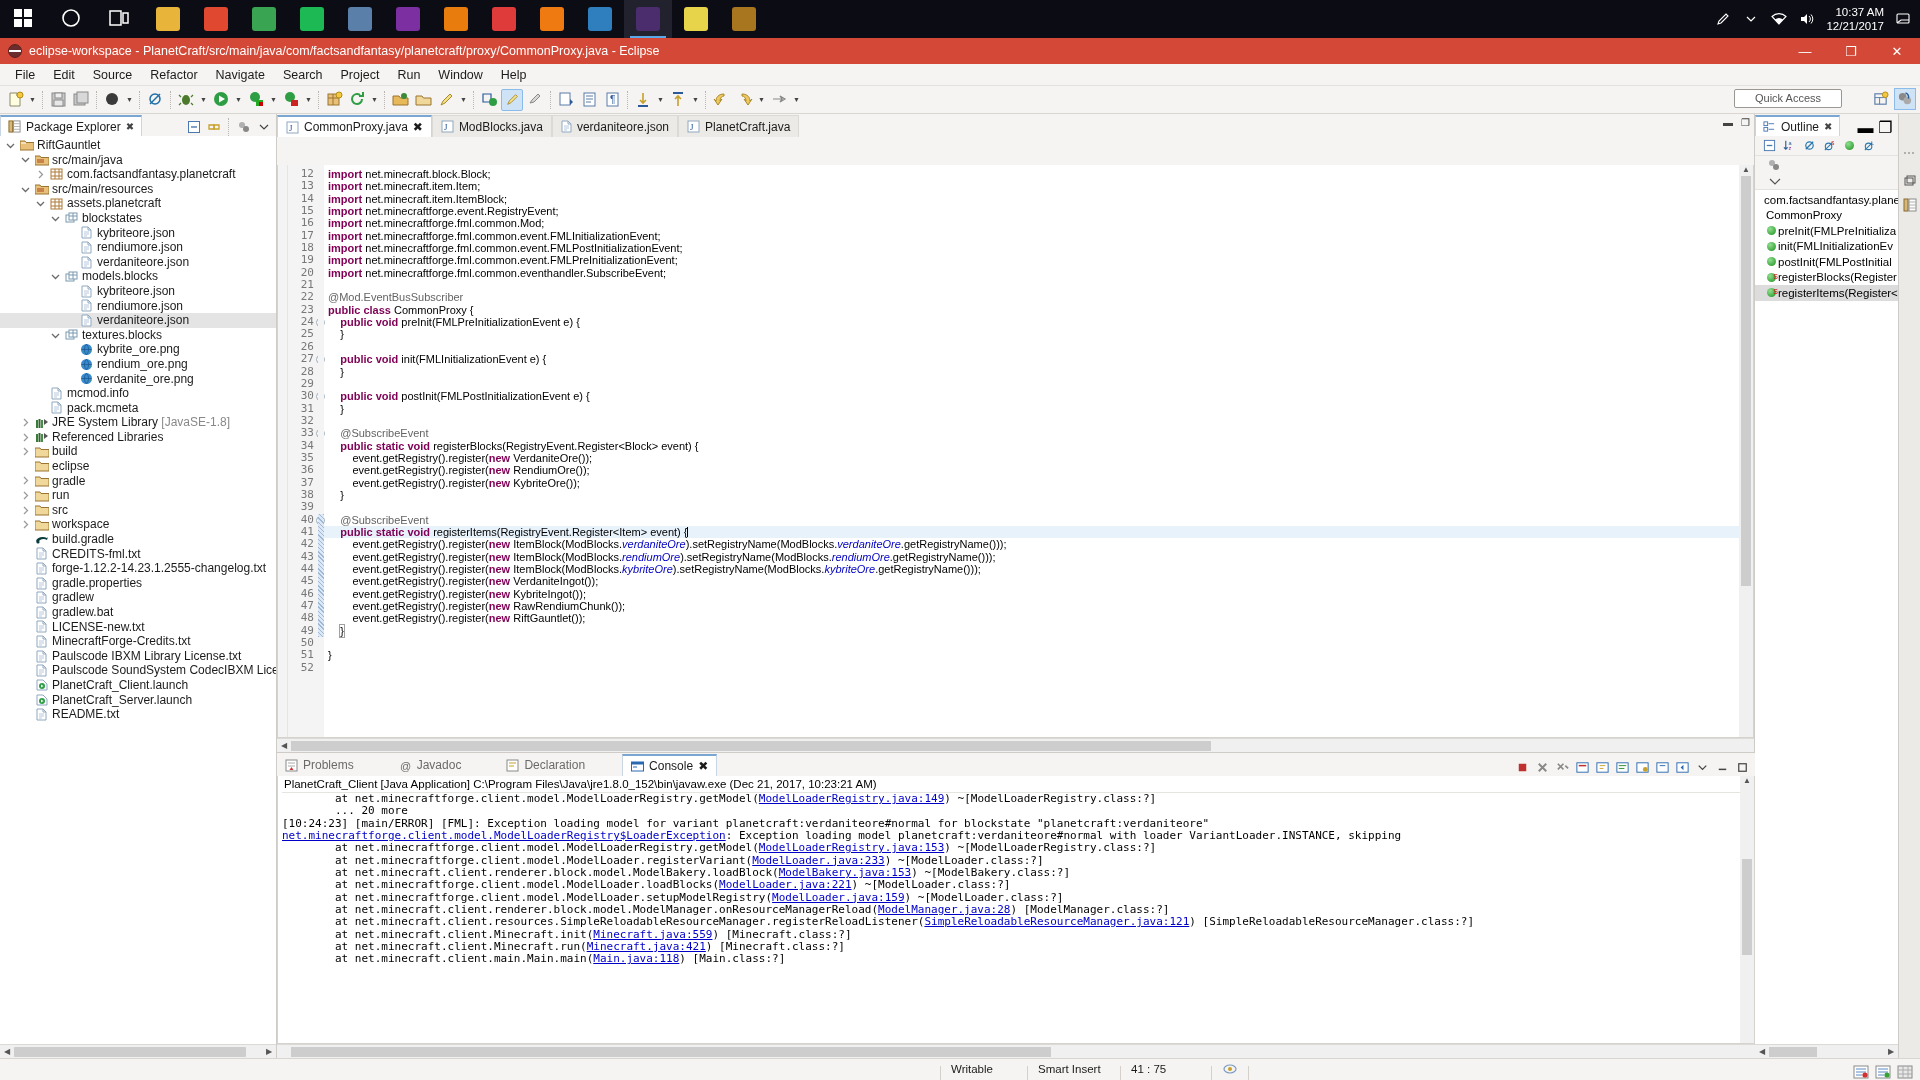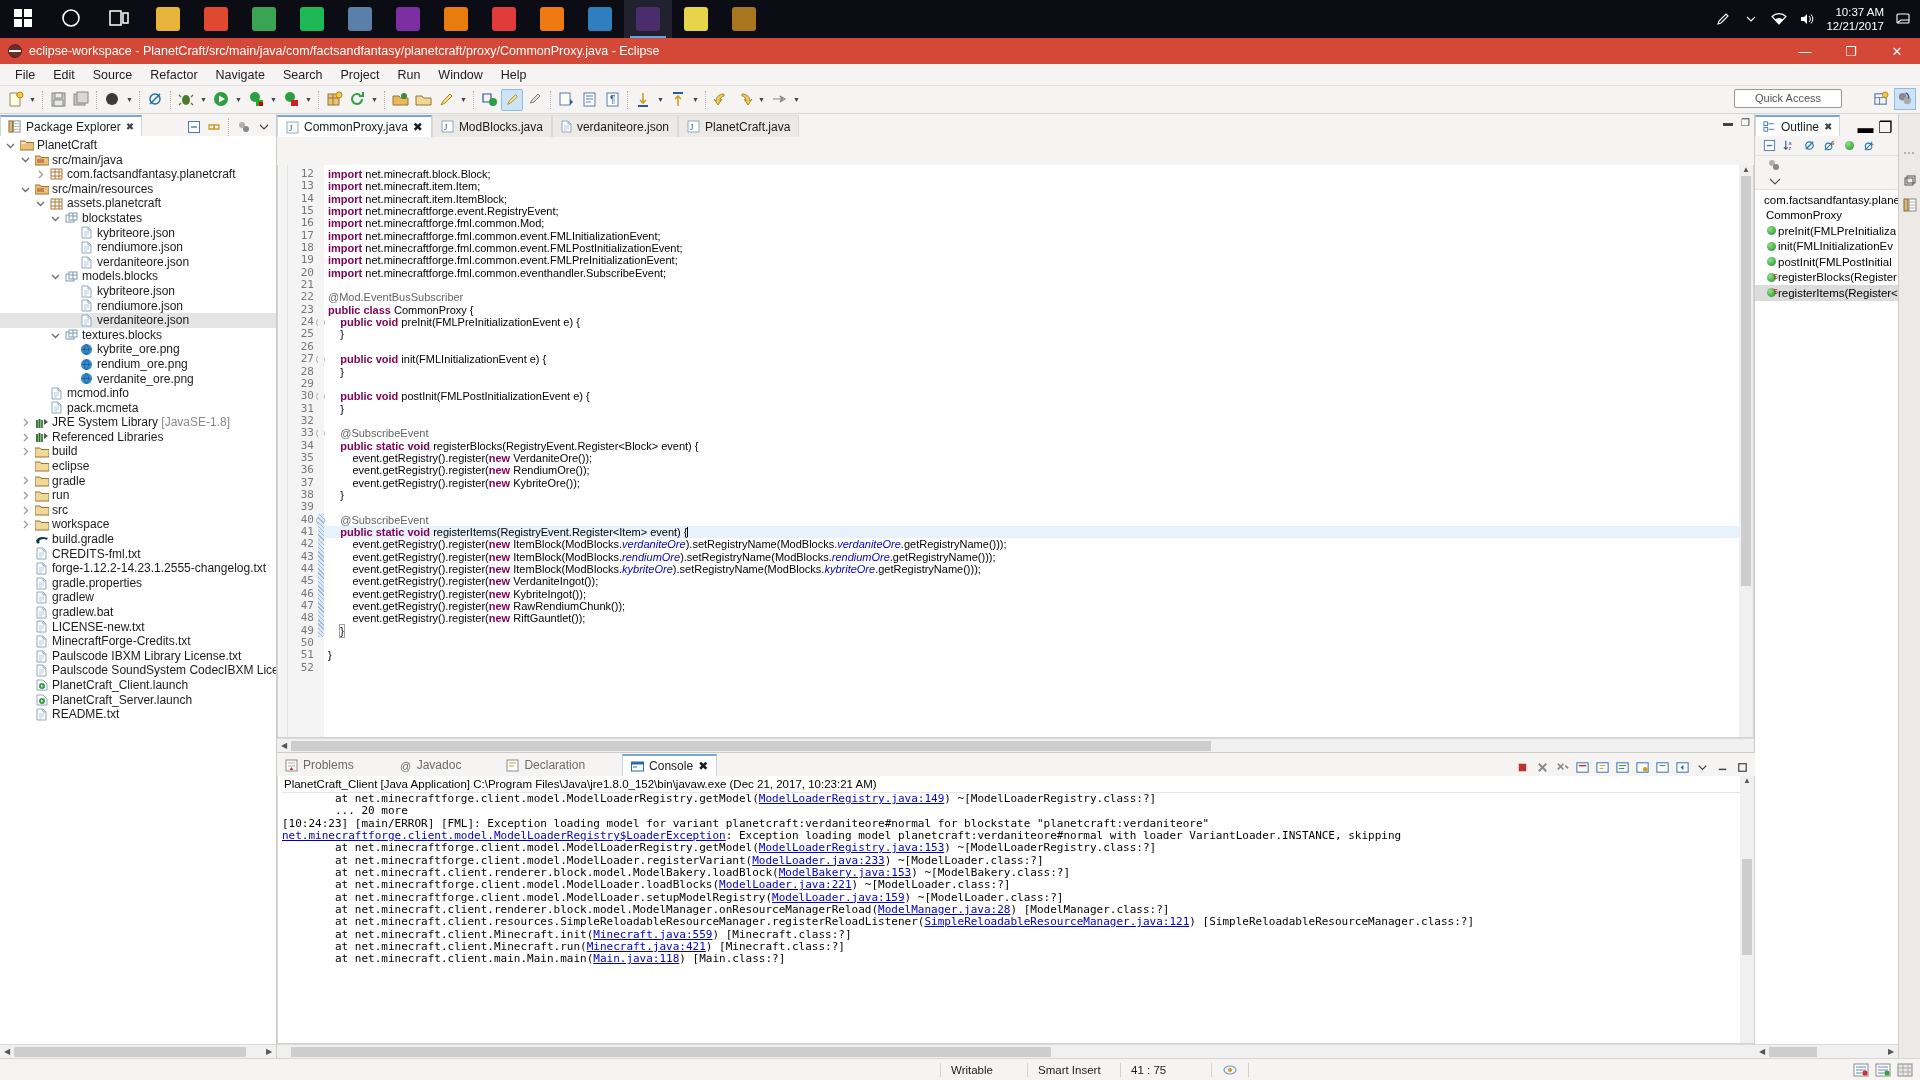--- a/index.html
+++ b/index.html
@@ -223,21 +223,21 @@
 
   
   #fast-view { width: 22px; background: #eceae7; border-left: 1px solid #cfccc8;
                display: flex; flex-direction: column; align-items: center;
                padding-top: 34px; gap: 6px; }
   .fv-ico { width: 18px; height: 18px; display: flex; align-items: center;
             justify-content: center; }
 
   
   #statusbar { height: 22px; background: #f5f4f2; border-top: 1px solid #d9d6d2;
-               display: flex; align-items: center; font-size: 11.5px;
+               display: flex; align-items: flex-end; font-size: 11.5px;
                color: #1b1b1b; }
   .sb-cell { padding: 0 10px; height: 22px; display: flex; align-items: center; }
   .sb-sep { width: 1px; height: 14px; background: #d4d1cd; }
   #sb-right { margin-left: auto; display: flex; align-items: center; gap: 4px;
               padding-right: 6px; }
   .sb-ico { width: 18px; height: 16px; display: flex; align-items: center;
             justify-content: center; }
 
   svg { display: block; }
 </style>
@@ -609,21 +609,21 @@
               <svg width="9" height="9" viewBox="0 0 9 9">
                 <path d="M1 3l3.5 3.5L8 3" fill="none" stroke="#6b6b6b" stroke-width="1.3"></path>
               </svg>
             </span>
             <span class="ticon">
               <svg width="14" height="12" viewBox="0 0 14 12">
                 <path d="M0 2h5l1 1.5h8V11H0z" fill="#e8c07a" stroke="#9b7431"></path>
                 <path d="M1 4h5" stroke="#fff"></path>
               </svg>
             </span>
-            <span class="tlabel">PlanetCraft</span>
+            <span class="tlabel">RiftGauntlet</span>
           </div>
           <div class="trow">
             <span class="twist" style="margin-left: 21px;">
               <svg width="9" height="9" viewBox="0 0 9 9">
                 <path d="M1 3l3.5 3.5L8 3" fill="none" stroke="#6b6b6b" stroke-width="1.3"></path>
               </svg>
             </span>
             <span class="ticon">
               <svg width="14" height="12" viewBox="0 0 14 12">
                 <path d="M0 2h5l1 1.5h8V11H0z" fill="#e8c07a" stroke="#9b7431"></path>

